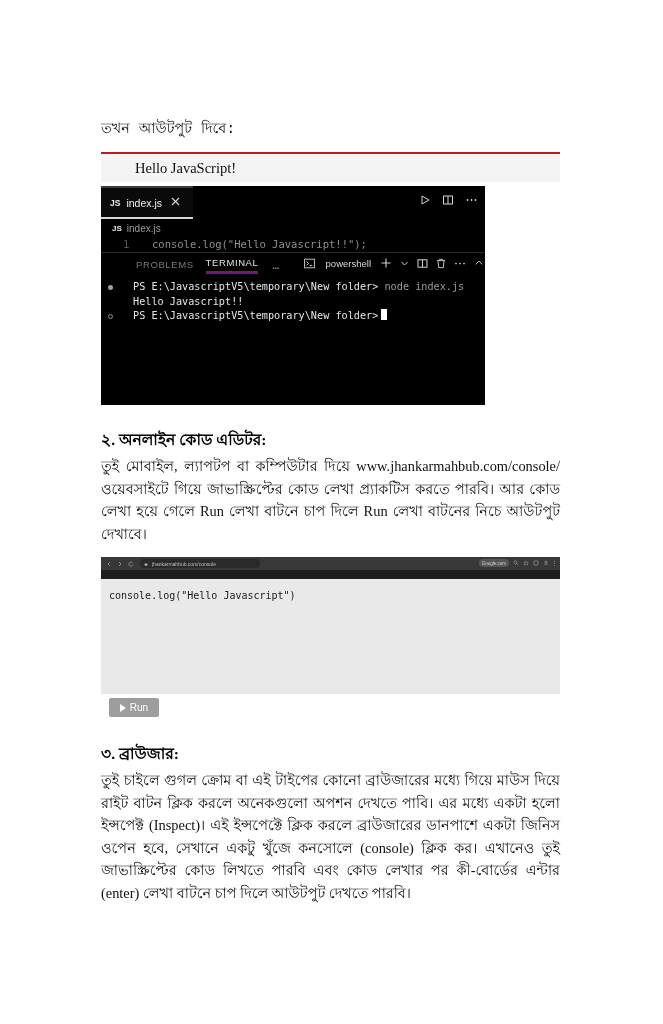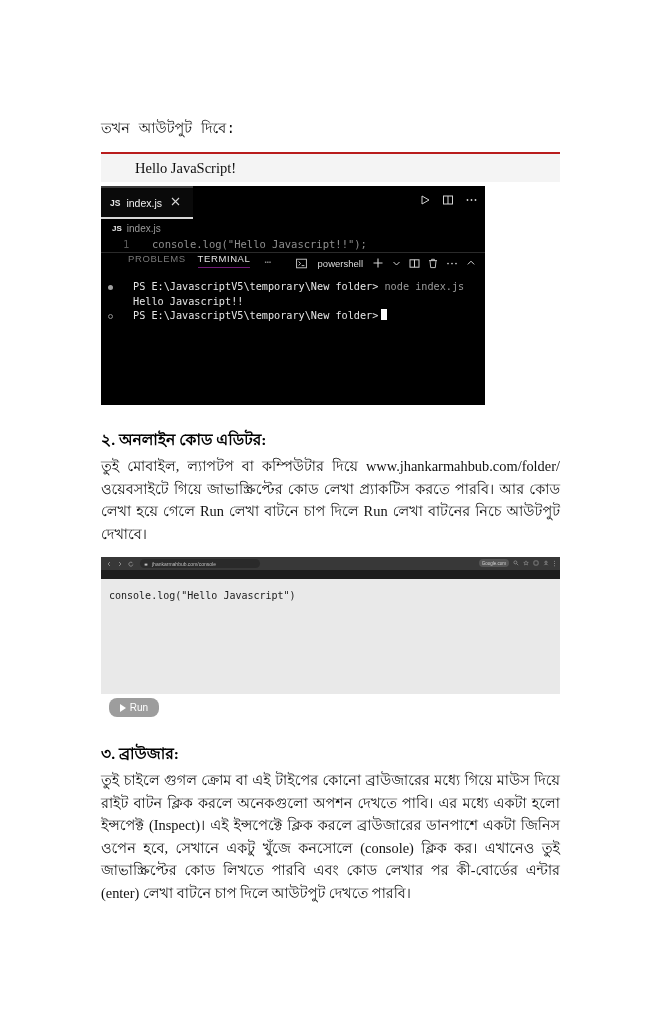--- a/index.html
+++ b/index.html
@@ -190,39 +190,40 @@
   .vs-panel {
     position: absolute;
     left: 0; top: 66px;
     width: 100%;
     height: 153px;
     background: #000000;
     border-top: 1px solid #2a2a2a;
   }
   .vs-panel-tabs {
     position: absolute;
-    left: 16px; top: 0;
+    left: 0; top: 0;
     width: 100%;
     height: 25px;
     display: flex;
-    align-items: flex-start;
+    align-items: center;
+    padding-left: 24px;
   }
   .ptab {
     font-family: "Liberation Sans", sans-serif;
     font-size: 9.5px;
     letter-spacing: 0.6px;
     color: #7a7a7a;
     padding: 0 0 3px 0;
     margin-left: 12px;
     position: relative;
   }
   .ptab.first { margin-left: 11px; }
   .ptab.active {
     color: #e4e4e4;
-    border-bottom: 1px solid #701a75;
+    border-bottom: 3px solid #701a75;
   }
   .ptab-dots {
     color: #8a8a8a;
     font-size: 11px;
     margin-left: 14px;
     letter-spacing: 1px;
   }
   .panel-right {
     position: absolute;
     right: 6px;
@@ -367,21 +368,21 @@
     color: #1b1b1b;
     white-space: nowrap;
   }
   .run-button {
     position: absolute;
     left: 109px;
     top: 698px;
     width: 50px;
     height: 19px;
     background: #9d9d9d;
-    border-radius: 8px;
+    border-radius: 2px;
     display: flex;
     align-items: center;
     justify-content: center;
     gap: 4px;
   }
   .run-button .tri {
     width: 0; height: 0;
     border-left: 6px solid #ffffff;
     border-top: 4px solid transparent;
     border-bottom: 4px solid transparent;
@@ -518,21 +519,21 @@
         </div>
         <div class="term-row">
           <span class="bullet-hollow"></span>
           <span>PS E:\JavascriptV5\temporary\New folder&gt;</span><span class="term-cursor"></span>
         </div>
       </div>
     </div>
   </div>
 
   <div class="bn-head" style="left:101px; top:428px;">২. অনলাইন কোড এডিটর:</div>
-  <div class="para" style="left:101px; top:455px; width:459px;">তুই মোবাইল, ল্যাপটপ বা কম্পিউটার দিয়ে www.jhankarmahbub.com/folder/ ওয়েবসাইটে গিয়ে জাভাস্ক্রিপ্টের কোড লেখা প্র্যাকটিস করতে পারবি। আর কোড লেখা হয়ে গেলে Run লেখা বাটনে চাপ দিলে Run লেখা বাটনের নিচে আউটপুট দেখাবে।</div>
+  <div class="para" style="left:101px; top:455px; width:459px;">তুই মোবাইল, ল্যাপটপ বা কম্পিউটার দিয়ে www.jhankarmahbub.com/console/ ওয়েবসাইটে গিয়ে জাভাস্ক্রিপ্টের কোড লেখা প্র্যাকটিস করতে পারবি। আর কোড লেখা হয়ে গেলে Run লেখা বাটনে চাপ দিলে Run লেখা বাটনের নিচে আউটপুট দেখাবে।</div>
 
   <div class="browser">
     <div class="br-chrome">
       <div class="br-nav">
         <span>
           <svg width="6" height="6" viewBox="0 0 6 6">
               <path d="M4 1 L2 3 L4 5" fill="none" stroke="currentColor" stroke-width="0.8"></path>
             </svg>
         </span>
         <span>

